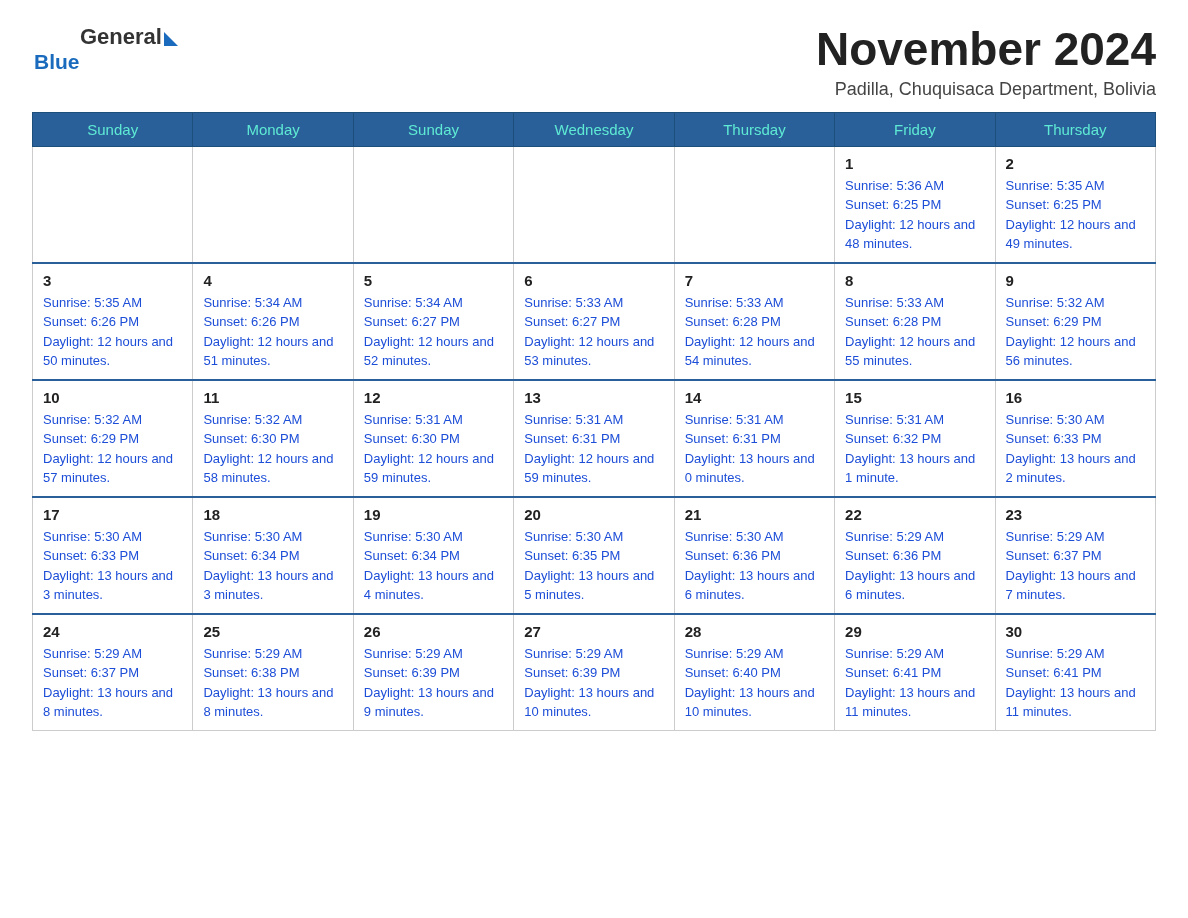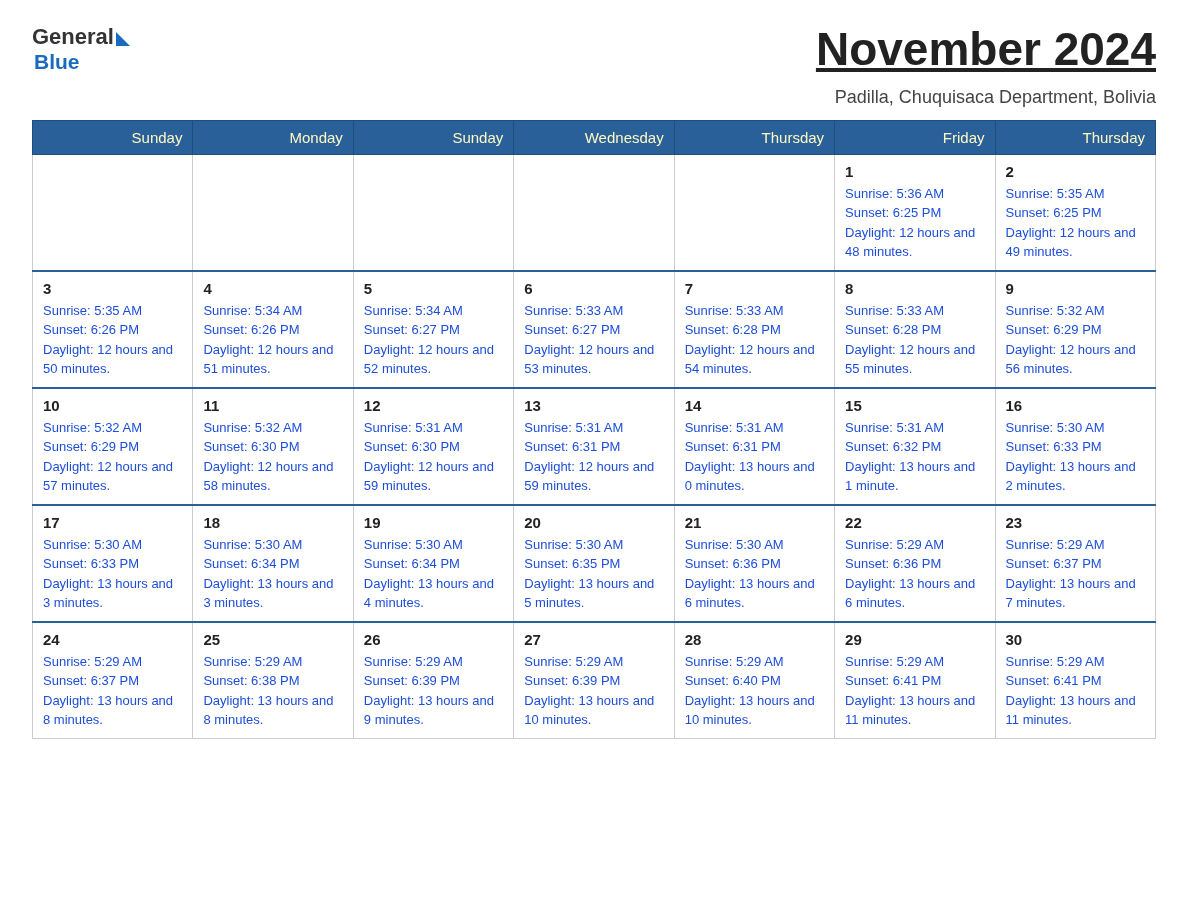--- a/index.html
+++ b/index.html
@@ -30,54 +30,54 @@
       margin-left: 2px;
       margin-top: 4px;
     }
     .logo-wrapper {
       display: flex;
       flex-direction: column;
     }
     .logo-line1 {
       display: flex;
       align-items: center;
+      margin-left: 48px;
     }
     .logo-line2 {
       font-size: 21px;
       font-weight: bold;
       color: #1a6bbd;
       margin-left: 2px;
     }
     .title-block {
       text-align: right;
     }
     .calendar-title {
       font-size: 46px;
       font-weight: bold;
       color: #222;
       line-height: 1.1;
-      text-decoration: underline;
     }
     .calendar-subtitle {
       font-size: 18px;
       color: #444;
-      margin-top: 12px;
+      margin-top: 4px;
     }
     .calendar-table {
       width: 100%;
       border-collapse: collapse;
       margin-top: 12px;
     }
     .calendar-table th {
       background-color: #2a6099;
-      color: #fef9c3;
+      color: #5eead4;
       font-size: 15px;
       font-weight: normal;
       padding: 8px 10px;
-      text-align: right;
+      text-align: center;
       border: 1px solid #1d4f7c;
     }
     .calendar-table td {
       vertical-align: top;
       padding: 8px 10px;
       border: 1px solid #ccc;
       font-size: 13px;
       color: #333;
       min-height: 100px;
       width: 14.28%;

